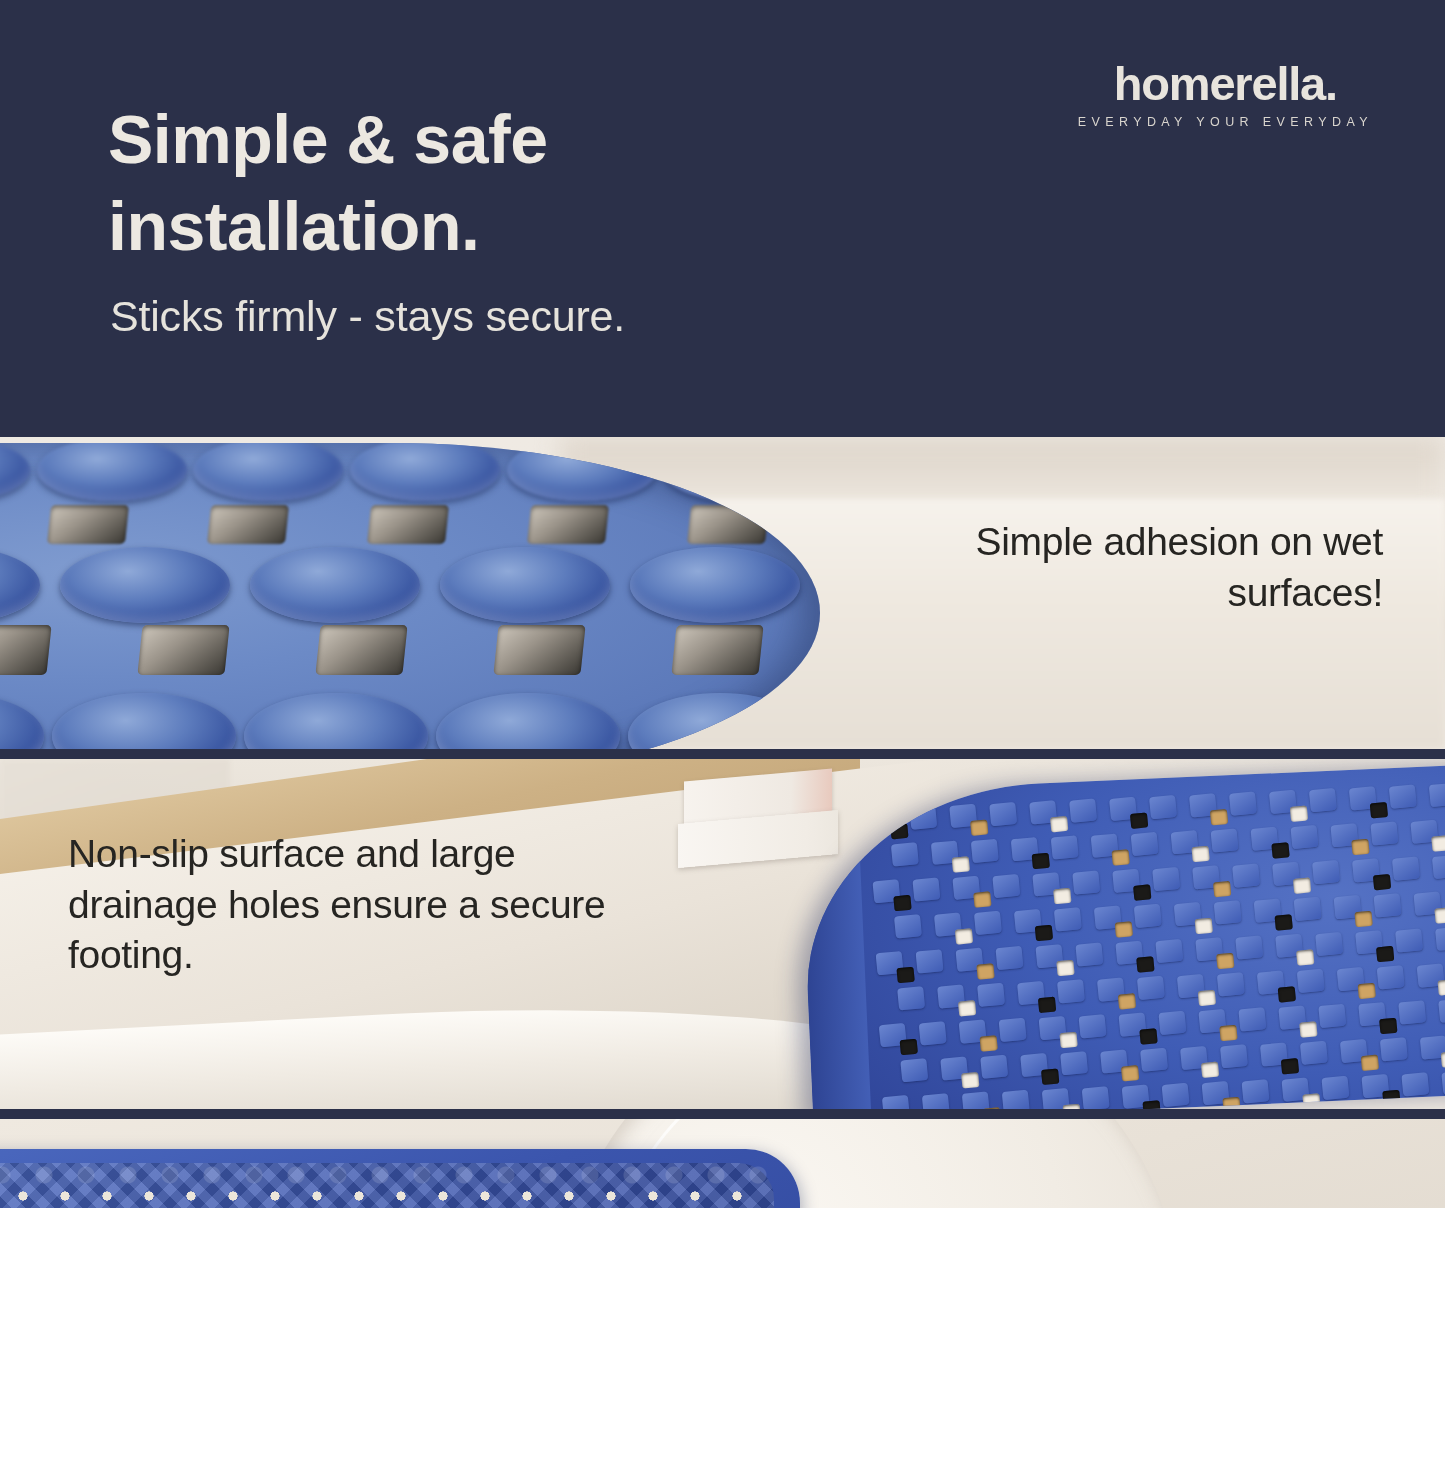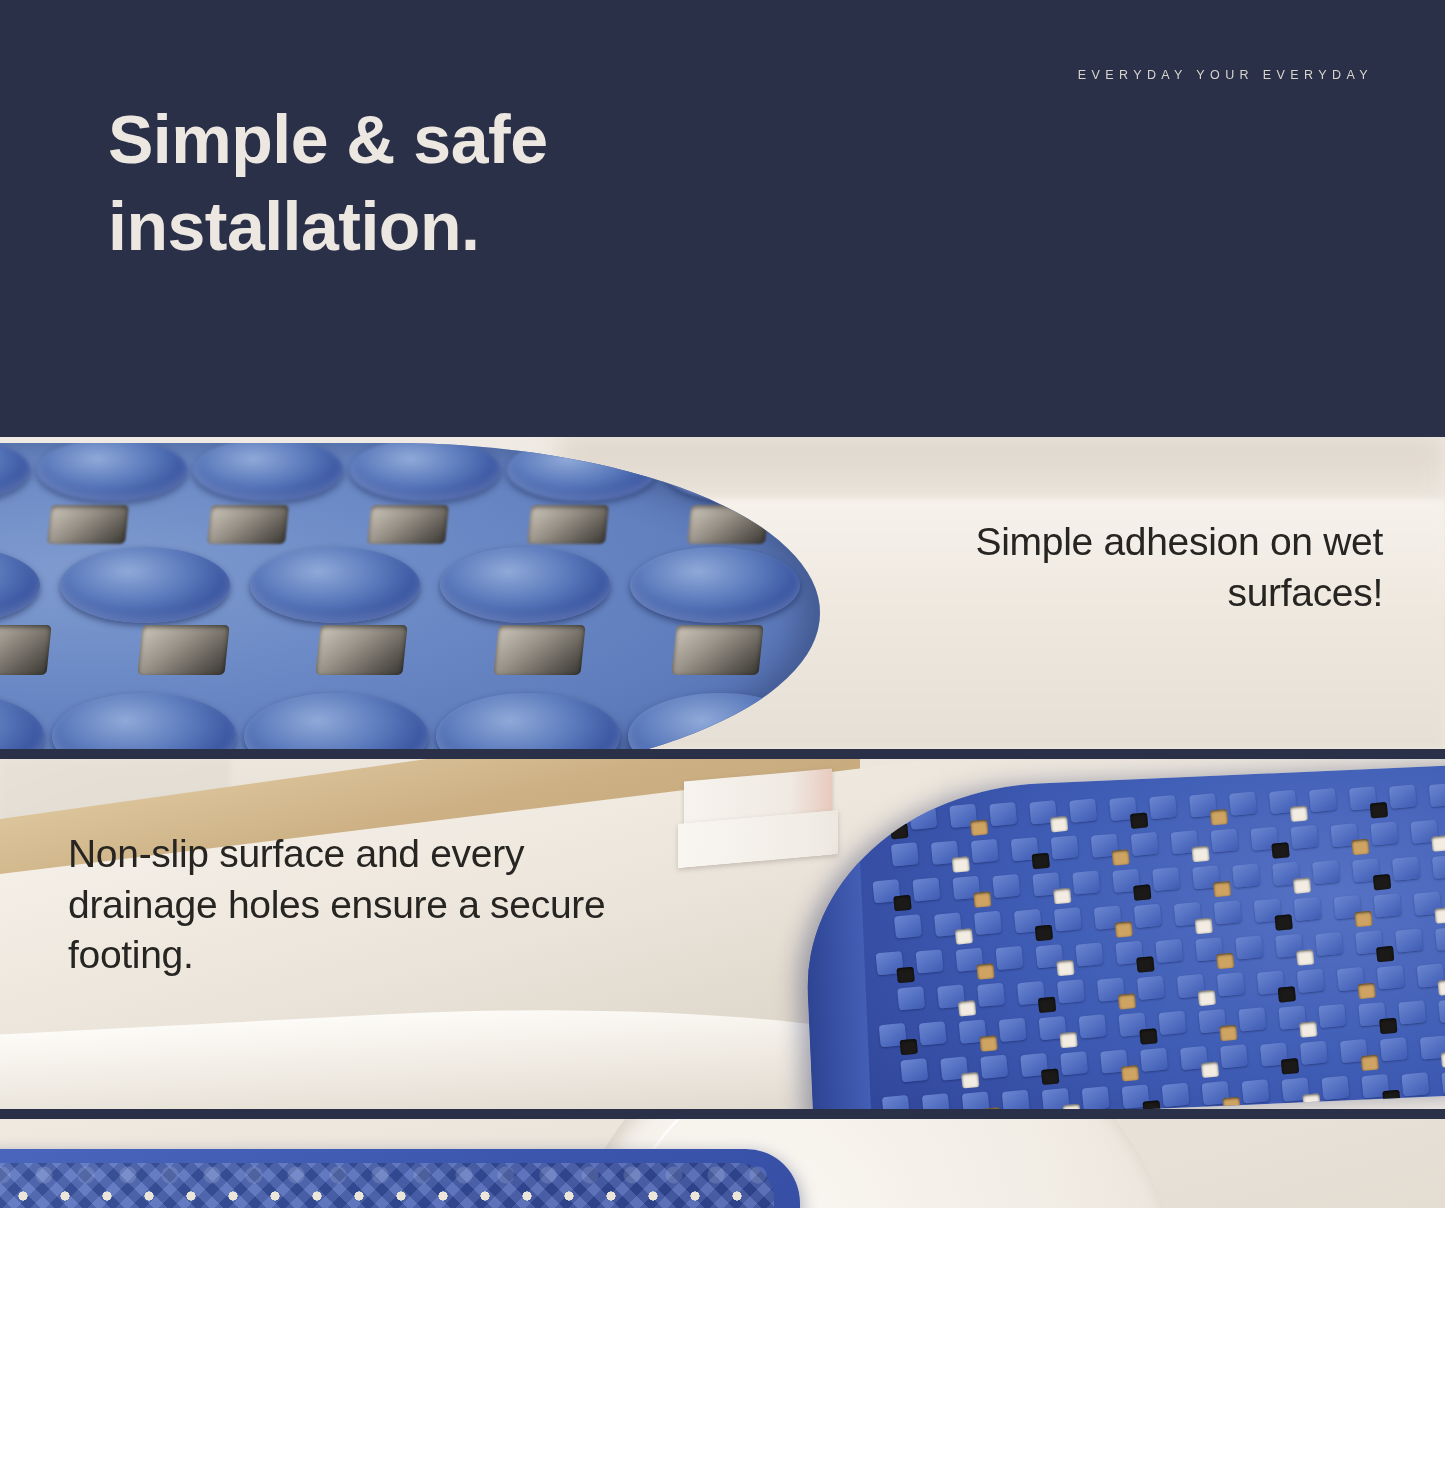--- a/index.html
+++ b/index.html
@@ -253,21 +253,23 @@
     background-position: 33px 33px;
   }
 </style>
 </head>
 <body>
 
 <div class="page">
 
   <div class="header">
     <div class="headline">Simple &amp; safe installation.</div>
+    <div class="subhead">Sticks firmly - stays secure.</div>
     <div class="logo-wrap">
+      <div class="logo-word">homerella.</div>
       <div class="logo-tag">EVERYDAY YOUR EVERYDAY</div>
     </div>
   </div>
 
   <div class="panel" id="panel-1">
     <div class="scene">
       <div class="p1-bg"></div>
       <div class="p1-blurshelf"></div>
       <div class="p1-blurtub"></div>
       <div class="p1-mat" id="p1mat">
@@ -504,21 +506,21 @@
           <div style="position: absolute; left: 430px; top: 306px; width: 26px; height: 22px; background: linear-gradient(150deg, rgb(107, 134, 208), rgb(63, 92, 181)); border-radius: 4px; transform: rotate(-3deg); box-shadow: rgba(20, 32, 80, 0.5) 0px 1px 2px;"></div>
           <div style="position: absolute; left: 470px; top: 306px; width: 26px; height: 22px; background: linear-gradient(150deg, rgb(107, 134, 208), rgb(63, 92, 181)); border-radius: 4px; transform: rotate(-3deg); box-shadow: rgba(20, 32, 80, 0.5) 0px 1px 2px;"></div>
           <div style="position: absolute; left: 490px; top: 322px; width: 17px; height: 15px; background: rgb(242, 236, 226); border-radius: 3px; transform: rotate(-3deg); box-shadow: rgba(0, 0, 0, 0.7) 0px 1px 3px inset;"></div>
           <div style="position: absolute; left: 510px; top: 306px; width: 26px; height: 22px; background: linear-gradient(150deg, rgb(107, 134, 208), rgb(63, 92, 181)); border-radius: 4px; transform: rotate(-3deg); box-shadow: rgba(20, 32, 80, 0.5) 0px 1px 2px;"></div>
           <div style="position: absolute; left: 550px; top: 306px; width: 26px; height: 22px; background: linear-gradient(150deg, rgb(107, 134, 208), rgb(63, 92, 181)); border-radius: 4px; transform: rotate(-3deg); box-shadow: rgba(20, 32, 80, 0.5) 0px 1px 2px;"></div>
           <div style="position: absolute; left: 570px; top: 322px; width: 17px; height: 15px; background: rgb(27, 26, 24); border-radius: 3px; transform: rotate(-3deg); box-shadow: rgba(0, 0, 0, 0.7) 0px 1px 3px inset;"></div>
           <div style="position: absolute; left: 590px; top: 306px; width: 26px; height: 22px; background: linear-gradient(150deg, rgb(107, 134, 208), rgb(63, 92, 181)); border-radius: 4px; transform: rotate(-3deg); box-shadow: rgba(20, 32, 80, 0.5) 0px 1px 2px;"></div>
           <div style="position: absolute; left: 630px; top: 306px; width: 26px; height: 22px; background: linear-gradient(150deg, rgb(107, 134, 208), rgb(63, 92, 181)); border-radius: 4px; transform: rotate(-3deg); box-shadow: rgba(20, 32, 80, 0.5) 0px 1px 2px;"></div>
         </div>
     </div>
-    <div class="feature-text" id="text-2">Non-slip surface and every drainage holes ensure a secure footing.</div>
+    <div class="feature-text" id="text-2">Non-slip surface and large drainage holes ensure a secure footing.</div>
   </div>
 
   <div class="panel" id="panel-3">
     <div class="scene">
       <div class="p3-bg"></div>
       <div class="p3-tubcurve"></div>
       <div class="p3-tubline"></div>
       <div class="p3-mat">
         <div class="p3-mat-inner"></div>
         <div class="p3-diamonds"></div>

